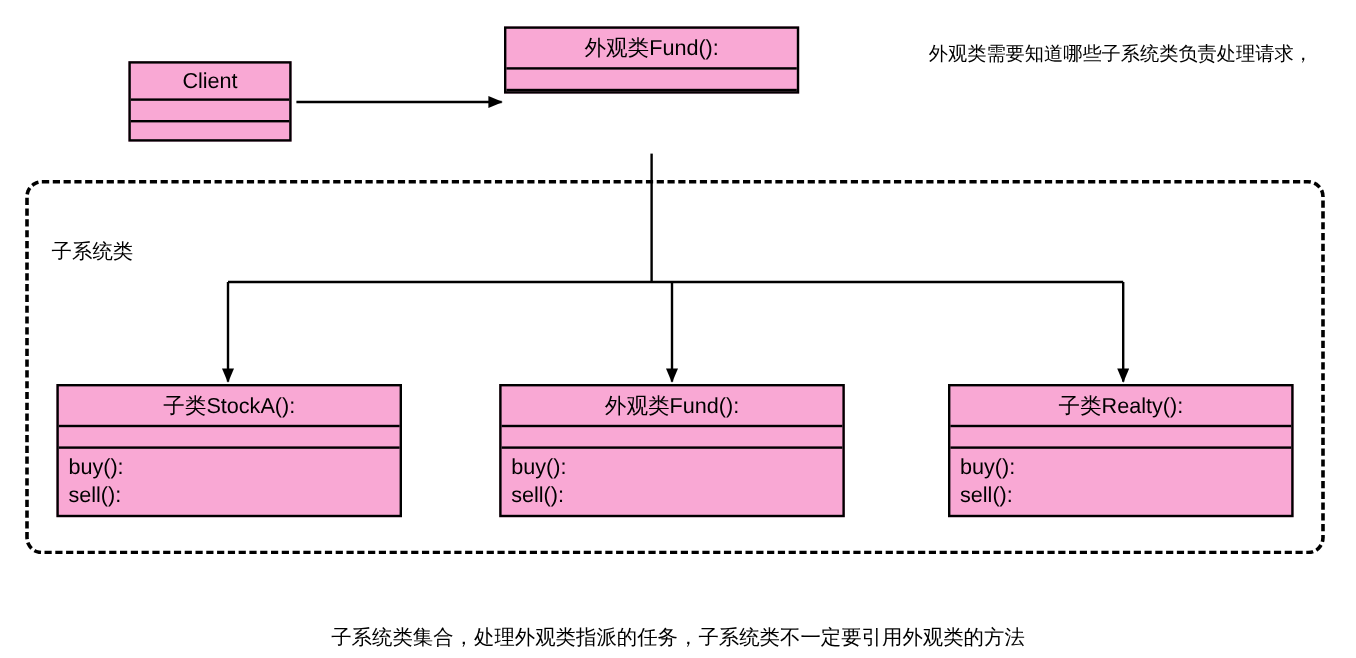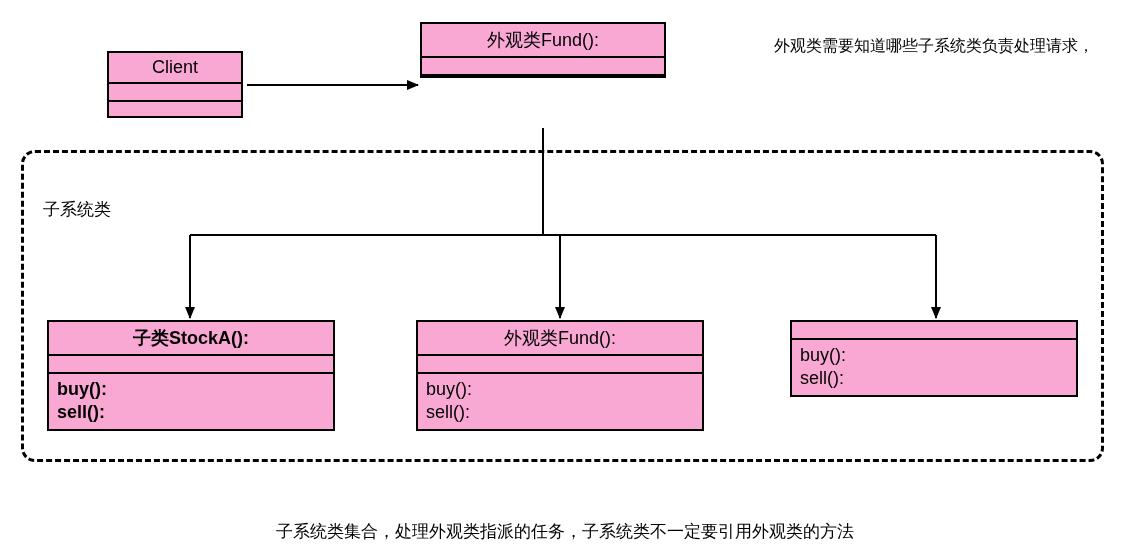--- a/index.html
+++ b/index.html
@@ -76,39 +76,40 @@
 </div>
 
 <div class="annotation" style="left:734px; top:34px; width:400px;">
   <div>外观类需要知道哪些子系统类负责处理请求，</div>
 </div>
 
 <div class="dashed-container" style="left:21px; top:150px; width:1083px; height:312px;"></div>
 
 <div class="label" style="left:43px; top:186px;margin-top:12px;">子系统类</div>
 
-<div class="uml-box" style="left:47px; top:320px; width:288px;font-weight:bold;">
+<div class="uml-box" style="left:47px; top:320px; width:288px;">
   <div class="uml-title">子类StockA():</div>
   <div class="uml-attrs"></div>
   <div class="uml-methods">
     <div>buy():</div>
     <div>sell():</div>
   </div>
 </div>
 
 <div class="uml-box" style="left:416px; top:320px; width:288px;">
   <div class="uml-title">外观类Fund():</div>
   <div class="uml-attrs"></div>
   <div class="uml-methods">
     <div>buy():</div>
     <div>sell():</div>
   </div>
 </div>
 
 <div class="uml-box" style="left:790px; top:320px; width:288px;">
+  <div class="uml-title">子类Realty():</div>
   <div class="uml-attrs"></div>
   <div class="uml-methods">
     <div>buy():</div>
     <div>sell():</div>
   </div>
 </div>
 
 <div class="bottom-caption" style="left:175px; top:507px; width:780px;">子系统类集合，处理外观类指派的任务，子系统类不一定要引用外观类的方法</div>
 
 <svg class="connectors">

